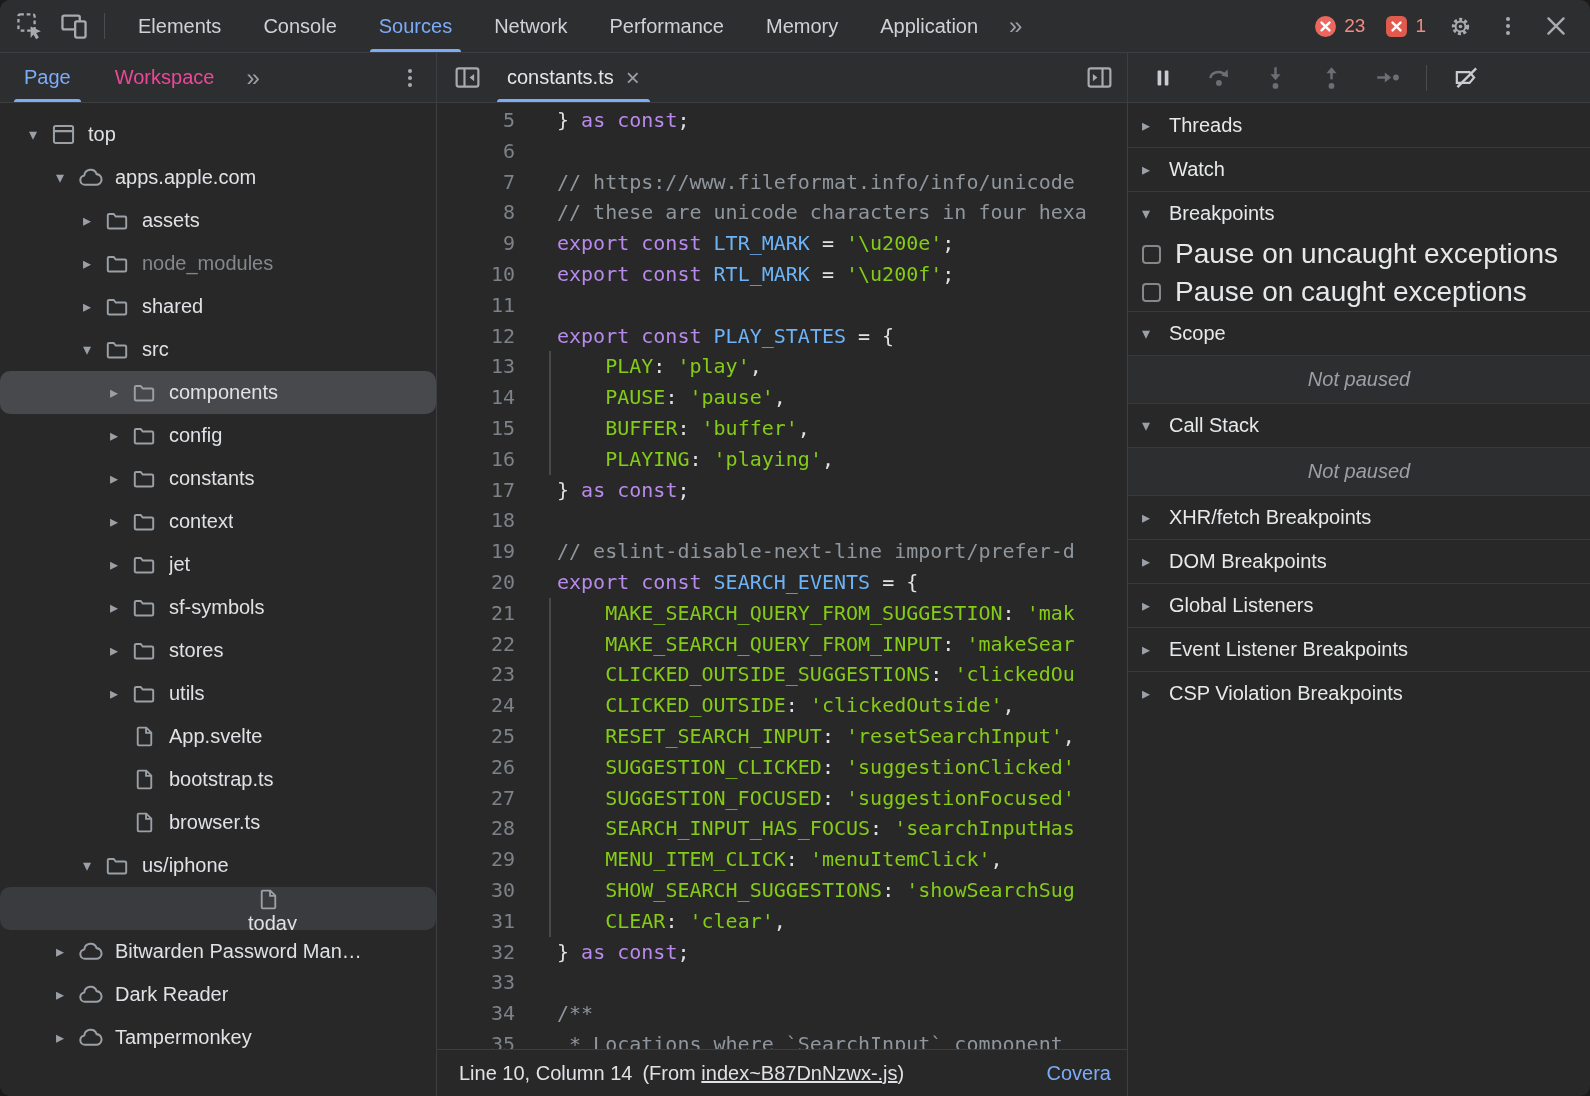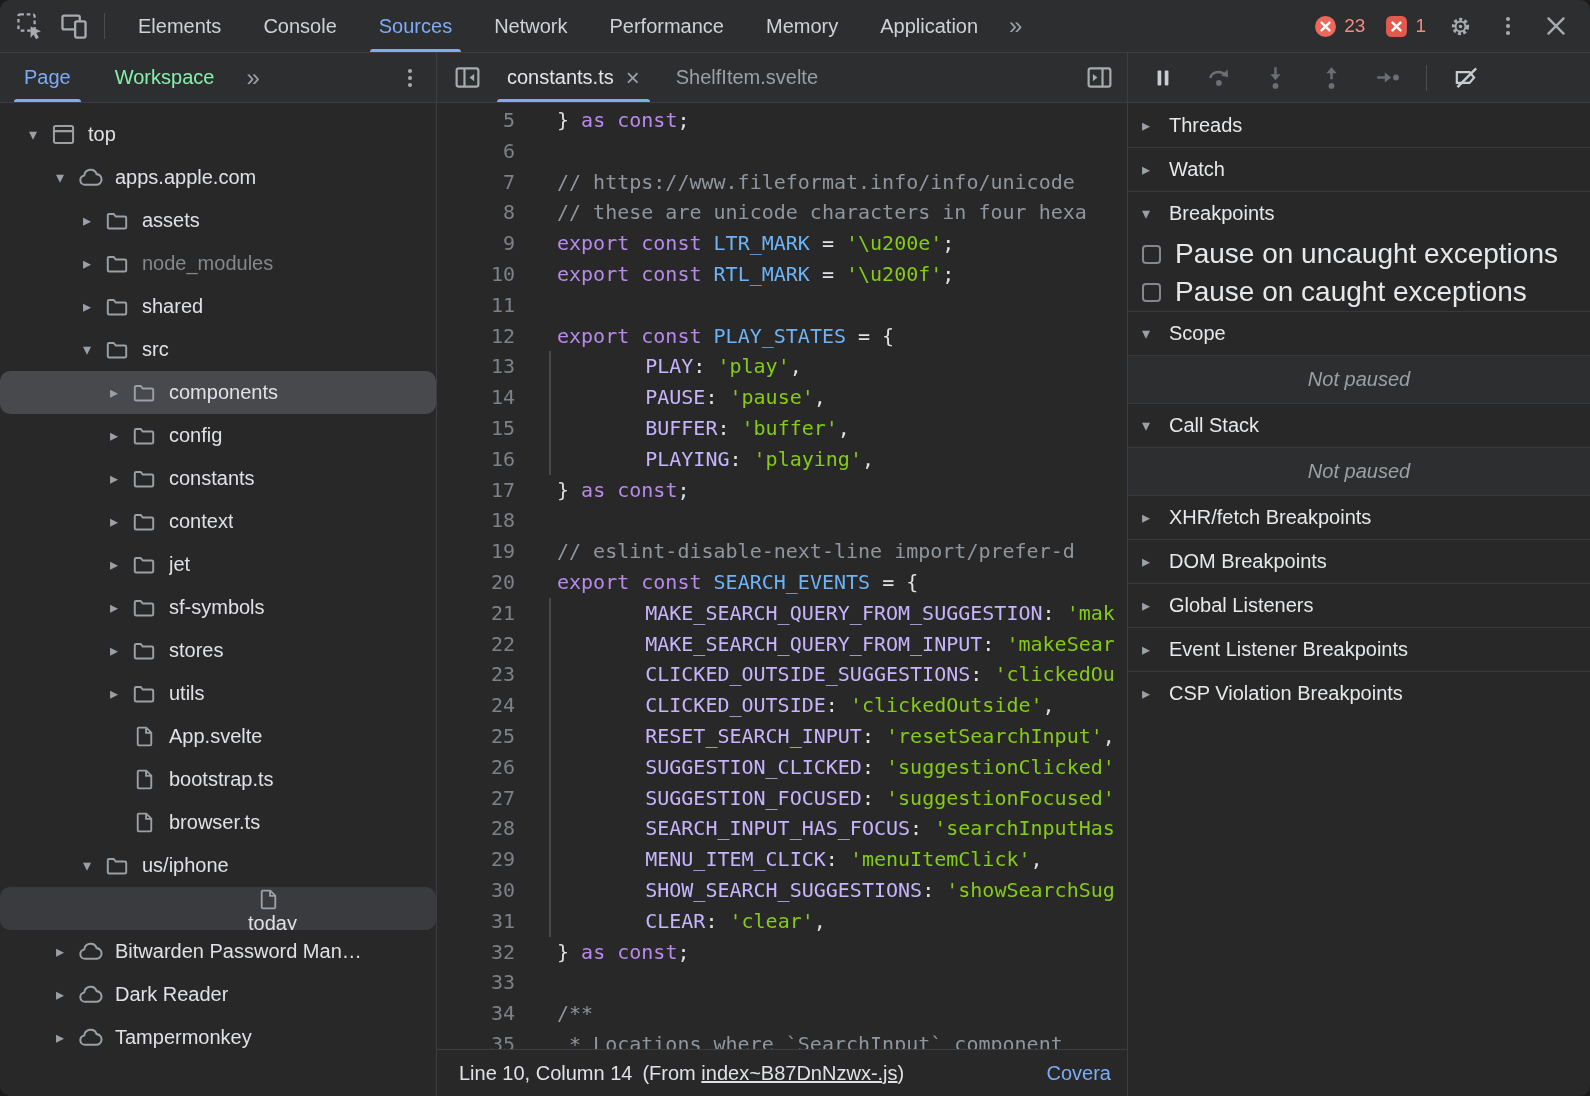--- a/index.html
+++ b/index.html
@@ -25,21 +25,21 @@
   .badge-icon{display:flex;}
   .error-count{color:#f28b82;font-size:19px;}
 
   
   .main{flex:1;display:flex;min-height:0;}
 
   
   .sidebar{width:437px;flex-shrink:0;border-right:1px solid #3c3e41;display:flex;flex-direction:column;min-height:0;}
   .sidebar-tabs{height:50px;background:#2d2e30;border-bottom:1px solid #3c3e41;display:flex;align-items:center;flex-shrink:0;padding-left:2px;}
   .side-tab-group{display:flex;height:100%;}
-  .side-tab{padding:0 22px;height:100%;display:flex;align-items:center;font-size:20px;color:#86efac;position:relative;cursor:pointer;}
+  .side-tab{padding:0 22px;height:100%;display:flex;align-items:center;font-size:20px;color:#ec4899;position:relative;cursor:pointer;}
   .side-tab.active{color:#7cacf8;}
   .side-tab.active::after{content:'';position:absolute;left:12px;right:12px;bottom:0;height:3px;background:#7cacf8;border-radius:3px 3px 0 0;}
   .sidebar-menu{margin-left:auto;margin-right:4px;}
   .tree{flex:1;overflow:hidden;padding-top:10px;}
   .tree-row{height:43px;display:flex;align-items:center;font-size:20px;cursor:pointer;border-radius:10px;}
   .tree-row.sel-primary{background:#47494d;}
   .tree-row.sel-secondary{background:#393b3e;flex-direction:column;}
   .tree-arrow{width:26px;flex-shrink:0;text-align:center;color:#9aa0a6;font-size:16px;font-family:"DejaVu Sans",sans-serif;}
   .tree-icon{width:34px;flex-shrink:0;display:flex;justify-content:center;color:#9aa0a6;}
   .tree-label{margin-left:8px;color:#dfe1e5;white-space:nowrap;overflow:hidden;}
@@ -55,21 +55,21 @@
   .ed-tab.active::after{content:'';position:absolute;left:8px;right:8px;bottom:0;height:3px;background:#7cacf8;border-radius:3px 3px 0 0;}
   .tab-close{color:#9aa0a6;font-size:24px;line-height:1;}
   .right-icon{margin-left:auto;}
   .code-area{flex:1;overflow:hidden;font-family:"DejaVu Sans Mono",monospace;font-size:20px;padding-top:2px;min-height:0;}
   .code-line{display:flex;height:30.8px;line-height:30.8px;white-space:pre;}
   .gutter{width:92px;flex-shrink:0;text-align:right;padding-right:14px;color:#7d8288;}
   .code-text{margin-left:28px;position:relative;}
   .code-line.guide .code-text::before{content:'';position:absolute;left:-8px;top:0;height:100%;width:2px;background:#47494c;}
   .tok-kw{color:#b88aec;}
   .tok-def{color:#6db3f7;}
-  .tok-prop{color:#c4b5fd;margin-left:40px;}
+  .tok-prop{color:#84cc16;}
   .tok-str{color:#84cc16;}
   .tok-cmt{color:#8f969e;}
   .tok-pln{color:#dfe1e5;}
   .statusbar{height:47px;border-top:1px solid #3c3e41;display:flex;align-items:center;padding:0 16px 0 22px;font-size:20px;color:#dfe1e5;flex-shrink:0;background:#282828;overflow:hidden;white-space:nowrap;}
   .from-group{margin-left:10px;}
   .status-link{text-decoration:underline;cursor:pointer;}
   .coverage-link{margin-left:auto;color:#7cacf8;cursor:pointer;padding-left:12px;}
 
   
   .debugger{width:462px;flex-shrink:0;display:flex;flex-direction:column;min-height:0;}
@@ -388,23 +388,20 @@
             <svg width="29" height="29" viewBox="0 0 24 24">
               <rect x="3" y="4.5" width="18" height="15" rx="1.8" fill="none" stroke="currentColor" stroke-width="1.8"></rect>
               <line x1="9.5" y1="4.5" x2="9.5" y2="19.5" stroke="currentColor" stroke-width="1.8"></line>
               <path d="M17.5 9l-3.8 3 3.8 3Z" fill="currentColor"></path>
             </svg>
           </span>
         <div class="editor-tabs">
             <div class="ed-tab active">
               <span class="ed-tab-label">constants.ts</span>
               <span class="tab-close">×</span>
-            </div>
-            <div class="ed-tab">
-              <span class="ed-tab-label">ShelfItem.svelte</span>
             </div>
           </div>
         <span class="icon-btn right-icon">
             <svg width="29" height="29" viewBox="0 0 24 24">
               <rect x="3" y="4.5" width="18" height="15" rx="1.8" fill="none" stroke="currentColor" stroke-width="1.8"></rect>
               <line x1="14.5" y1="4.5" x2="14.5" y2="19.5" stroke="currentColor" stroke-width="1.8"></line>
               <path d="M6.5 9l3.8 3-3.8 3Z" fill="currentColor"></path>
             </svg>
           </span>
       </div>

